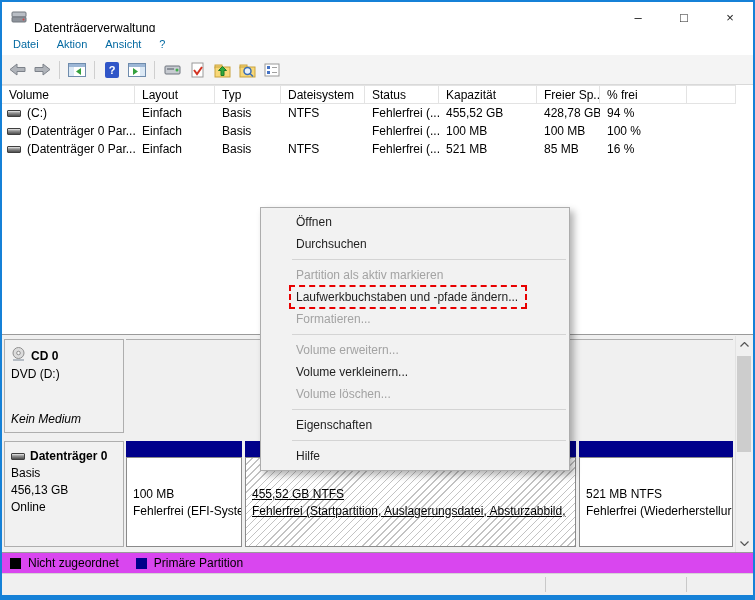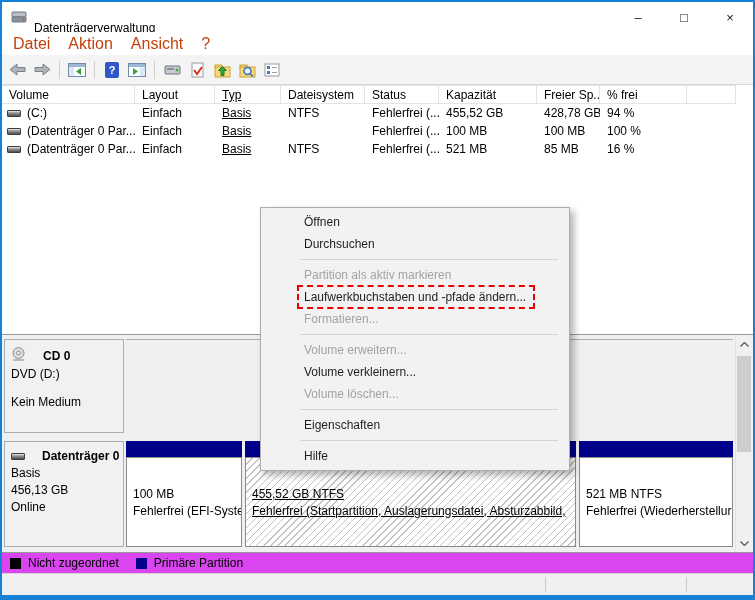--- a/index.html
+++ b/index.html
@@ -9,51 +9,51 @@
 
   
   .titlebar { position:absolute; top:0; left:0; right:0; height:30px; background:#fff; display:flex; align-items:center; }
   .app-icon { margin-left:9px; display:flex; }
   .title { font-size:12px; color:#000; margin-left:7px;margin-top:22px; }
   .controls { position:absolute; right:0; top:0; height:30px; display:flex; }
   .ctrl { width:46px; height:30px; display:flex; align-items:center; justify-content:center; font-size:13px; color:#1a1a1a; }
 
   
   .menubar { position:absolute; top:30px; left:0; right:0; height:23px; background:#fff; display:flex; align-items:center; padding-left:2px; }
-  .menu-item { font-size:16px; color:#c2410c; padding:3px 9px; }
+  .menu-item { font-size:11px; color:#0369a1; padding:3px 9px; }
 
   
   .toolbar { position:absolute; top:53px; left:0; right:0; height:30px; background:#f4f4f4;
              border-bottom:1px solid #d9d9d9; display:flex; align-items:center; gap:5px; padding-left:5px; }
   .ticon { width:20px; height:19px; display:flex; align-items:center; justify-content:center; }
   .tsep { width:1px; height:18px; background:#cfcfcf; margin:0 2px; }
   .help-box { width:14px; height:16px; background:#3056c8; color:#fff; font-weight:bold; font-size:11px;
               display:flex; align-items:center; justify-content:center; border-radius:2px; }
 
   
   .volume-panel { position:absolute; top:83px; left:0; right:17px; height:249px; background:#fff; }
   .thead { display:flex; height:19px; border-top:1px solid #e3e3e3; border-bottom:1px solid #e3e3e3; }
   .th { font-size:12px; color:#000; padding:2px 0 0 7px; border-right:1px solid #e3e3e3; overflow:hidden; white-space:nowrap; }
   .trow { display:flex; height:18px; align-items:center; }
   .td { font-size:12px; color:#000; padding-left:7px; overflow:hidden; white-space:nowrap; }
   .td.first { display:flex; align-items:center; gap:6px; padding-left:5px; }
-  .col0{width:133px;} .col1{width:80px;} .col2{width:66px;text-decoration:underline;} .col3{width:84px;}
+  .col0{width:133px;} .col1{width:80px;} .col2{width:66px;} .col3{width:84px;}
   .col4{width:74px;} .col5{width:98px;} .col6{width:63px;} .col7{width:87px;} .col8{flex:1;}
   .drivebar { width:14px; height:7px; flex:0 0 auto; border:1px solid #3f3f3f; border-radius:1px;
               background:linear-gradient(#efefef 0%, #9a9a9a 35%, #4e4e4e 100%); }
 
   
   .bottom-pane { position:absolute; top:332px; left:0; right:0; height:218px; background:#f0f0f0; border-top:1px solid #9a9a9a; }
   .cd-row { position:absolute; top:4px; left:2px; right:20px; height:94px; }
   .disk-row { position:absolute; top:106px; left:2px; right:20px; height:106px; }
   .drive-head { position:absolute; left:0; top:0; width:120px; height:100%; background:#f1f1f1;
                 border:1px solid #aeaeae; padding:7px 6px 0 6px; font-size:12px; color:#000; overflow:hidden; }
-  .head-title { display:flex; align-items:center; gap:17px; font-weight:bold; white-space:nowrap; }
+  .head-title { display:flex; align-items:center; gap:5px; font-weight:bold; white-space:nowrap; }
   .head-line { margin-top:3px; white-space:nowrap; }
-  .head-gap { margin-top:14px; }
+  .head-gap { margin-top:31px;font-style:italic; }
   .cd-empty { position:absolute; left:122px; right:0; top:0; height:100%; border-top:1px solid #aeaeae; }
 
   .partitions { position:absolute; left:122px; right:0; top:0; height:100%; display:flex; gap:3px; }
   .part { position:relative; height:100%; }
   .p1{ width:116px; } .p2{ width:331px; } .p3{ flex:1; }
   .part-top { height:16px; background:#00008b; }
   .part-body { position:absolute; top:16px; left:0; right:0; bottom:0; background:#fff; border:1px solid #8a8a8a;
                padding:3px 6px; font-size:12px; color:#000; overflow:hidden;
                display:flex; flex-direction:column; justify-content:center; gap:3px; }
   .part-body div { white-space:nowrap; }
@@ -71,21 +71,21 @@
   .sw { width:11px; height:11px; flex:0 0 auto; }
   .sw.black { background:#000000; margin-left:8px; margin-right:7px; }
   .sw.navy  { background:#00008b; margin-left:17px; margin-right:7px; }
 
   
   .statusbar { position:absolute; top:571px; left:0; right:0; bottom:0; background:#f0f0f0; border-top:1px solid #d4d4d4; }
   .ssep { position:absolute; top:3px; width:1px; height:15px; background:#c9c9c9; }
   .ssep.s1 { left:543px; } .ssep.s2 { left:684px; }
 
   
-  .context-menu { position:absolute; left:258px; top:205px; width:310px; padding:3px 8px; background:#f2f2f2;
+  .context-menu { position:absolute; left:258px; top:205px; width:310px; padding:3px 0; background:#f2f2f2;
                   border:1px solid #adadad; box-shadow:4px 4px 7px rgba(0,0,0,0.3); z-index:50; }
   .cm-item { position:relative; height:22px; line-height:22px; padding-left:35px; font-size:12px; color:#1f1f1f; white-space:nowrap; }
   .cm-item.disabled { color:#a3a3a3; }
   .cm-sep { height:1px; background:#d4d4d4; margin:4px 3px 4px 31px; }
   .red-box { position:absolute; left:28px; width:238px; top:-1px; bottom:-1px; border:2px dashed #e80000; pointer-events:none; }
 </style>
 </head>
 <body>
 
 <div class="window">

